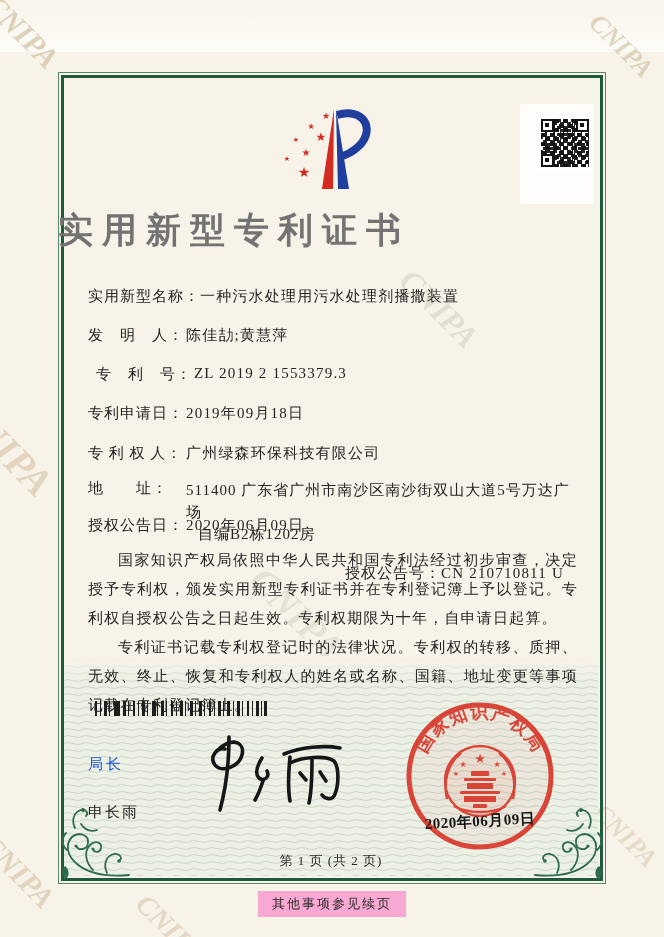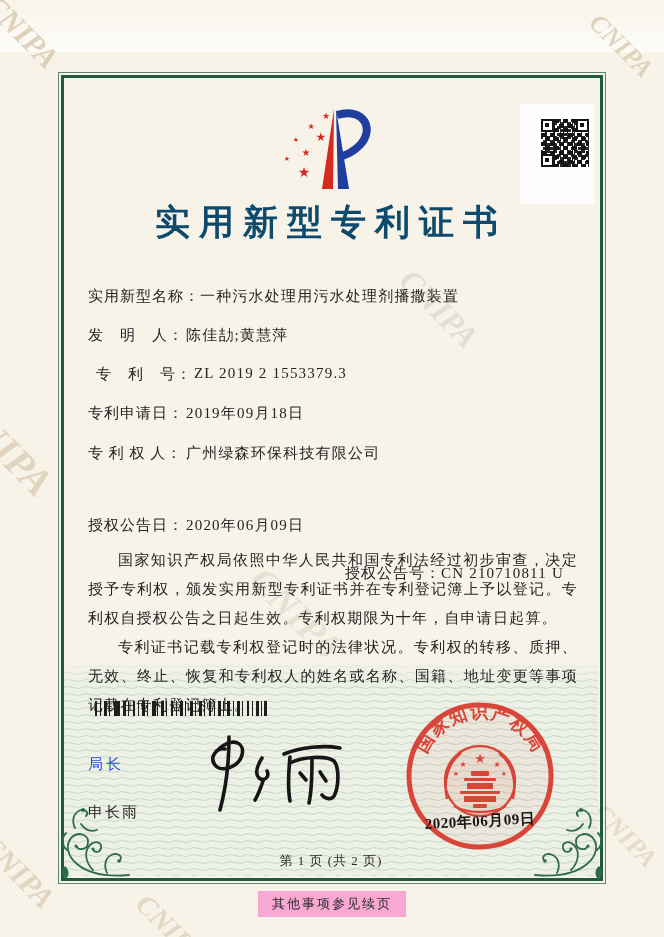--- a/index.html
+++ b/index.html
@@ -34,22 +34,22 @@
   .logo{position:absolute;left:276px;top:103px;width:104px;height:92px;}
   .qr-wrap{position:absolute;left:520px;top:104px;width:74px;height:100px;background:#fefdfb;}
   .qr{position:absolute;left:18px;top:12px;width:54px;height:54px;background:#fff;padding:3px;box-sizing:border-box;}
   .qr-noise{position:absolute;left:3px;top:3px;width:48px;height:48px;
      background:
        repeating-conic-gradient(rgba(20,20,20,.92) 0 25%,transparent 0 50%) 2px 3px/7px 7px,
        repeating-conic-gradient(#141414 0 25%,#fff 0 50%) 0 0/9px 9px;}
   .finder{position:absolute;width:13px;height:13px;border:2.5px solid #141414;background:#fff;box-sizing:border-box;}
   .finder:after{content:"";position:absolute;left:2px;top:2px;width:4px;height:4px;background:#141414;}
   .f-tl{left:3px;top:3px;} .f-tr{right:3px;top:3px;} .f-bl{left:3px;bottom:3px;}
-  .title{position:absolute;left:58px;top:199px;width:546px;text-align:center;
-         font-size:35px;font-weight:700;letter-spacing:9px;color:#0c4a6e;}
+  .title{position:absolute;left:58px;top:207px;width:546px;
+         font-size:35px;font-weight:700;letter-spacing:9px;color:#737373;}
   
   .row{position:absolute;left:88px;width:505px;font-size:15px;letter-spacing:1px;color:#242424;}
   .flabel{display:inline-block;min-width:98px;vertical-align:top;}
   .fvalue{letter-spacing:1.2px;}
   .r-name{top:287px;} .r-inv{top:326px;} .r-pno{top:365px;margin-left:8px;} .r-fdate{top:404px;}
   .r-owner{top:444px;} .r-addr{top:479px;} .r-grant{top:516px;}
   .addr-val{display:inline-block;width:392px;line-height:22px;}
   .addr2{margin-left:12px;}
   .grant2{position:absolute;left:257px;top:12px;margin-top:36px;}
   
@@ -175,20 +175,23 @@
     <span class="flabel">发　明　人：</span><span class="fvalue">陈佳劼;黄慧萍</span>
   </div>
   <div class="row r-pno">
     <span class="flabel">专　利　号：</span><span class="fvalue">ZL 2019 2 1553379.3</span>
   </div>
   <div class="row r-fdate">
     <span class="flabel">专利申请日：</span><span class="fvalue">2019年09月18日</span>
   </div>
   <div class="row r-owner">
     <span class="flabel">专 利 权 人：</span><span class="fvalue">广州绿森环保科技有限公司</span>
+  </div>
+  <div class="row r-addr">
+    <span class="flabel">地　　址：</span><span class="addr-val"><span>511400 广东省广州市南沙区南沙街双山大道5号万达广场</span><br><span class="addr2">自编B2栋1202房</span></span>
   </div>
   <div class="row r-grant">
     <span class="flabel">授权公告日：</span><span class="fvalue">2020年06月09日</span>
     <span class="grant2"><span>授权公告号：</span><span class="fvalue">CN 210710811 U</span></span>
   </div>
 
   <div class="legal">
     <p>国家知识产权局依照中华人民共和国专利法经过初步审查，决定授予专利权，颁发实用新型专利证书并在专利登记簿上予以登记。专利权自授权公告之日起生效。专利权期限为十年，自申请日起算。</p>
     <p>专利证书记载专利权登记时的法律状况。专利权的转移、质押、无效、终止、恢复和专利权人的姓名或名称、国籍、地址变更等事项记载在专利登记簿上。</p>
   </div>

